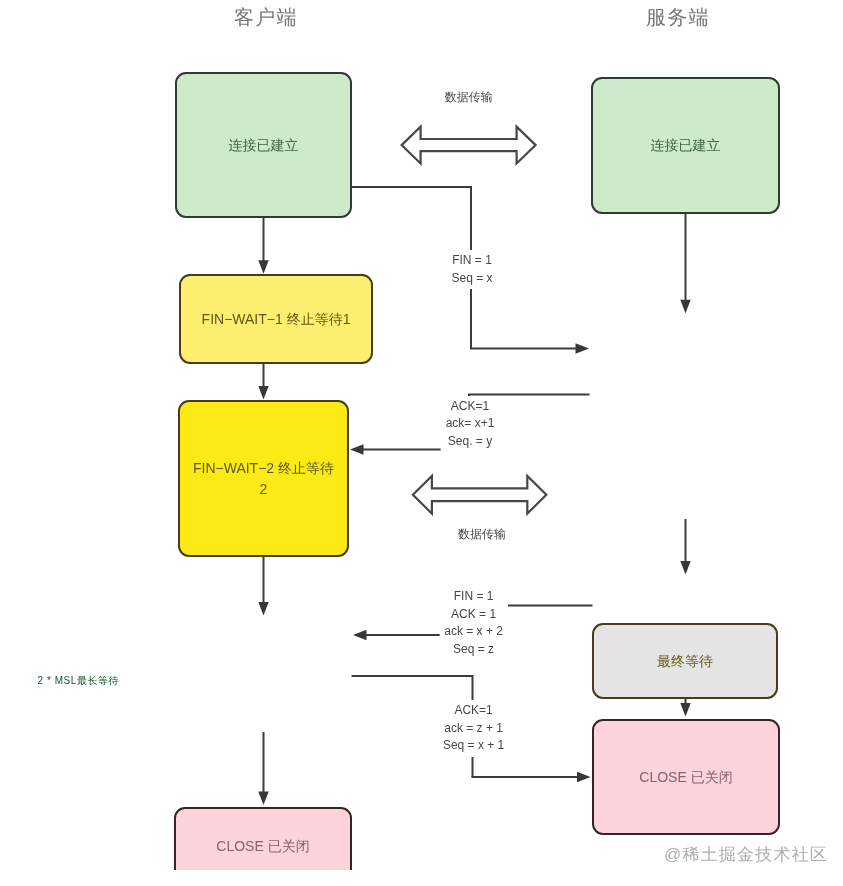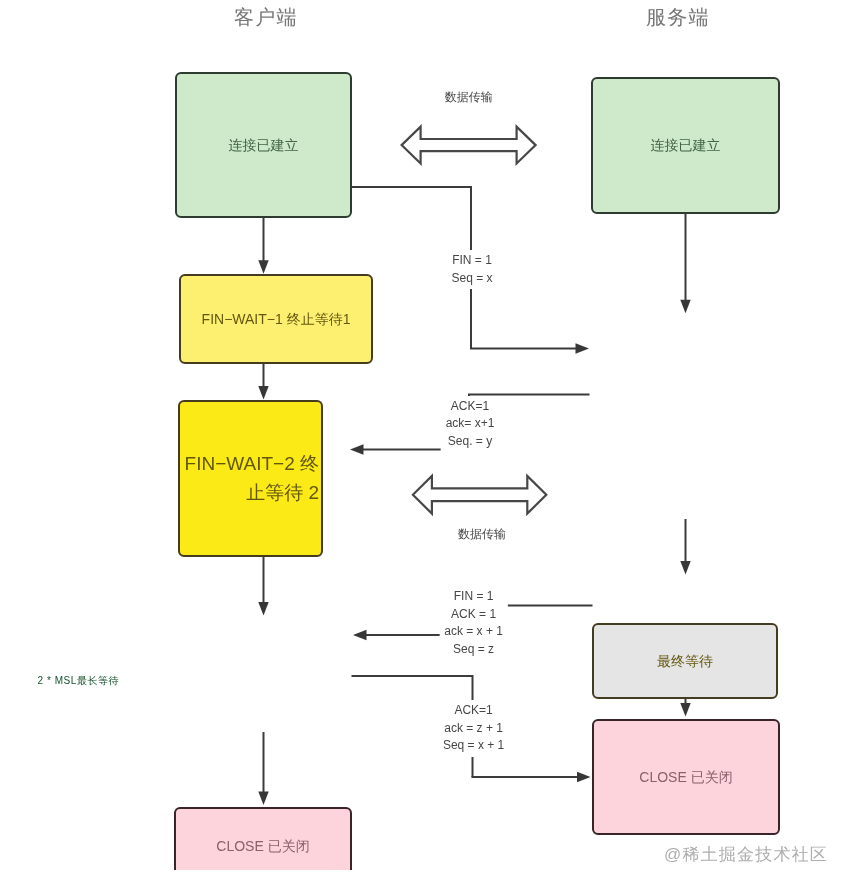--- a/index.html
+++ b/index.html
@@ -3,22 +3,22 @@
 <meta charset="utf-8">
 <style>
   html,body{margin:0;padding:0;}
   body{width:843px;height:886px;background:#fff;overflow:hidden;
        font-family:"Liberation Sans",sans-serif;
        -webkit-font-smoothing:antialiased;}
   #stage{position:relative;width:843px;height:886px;background:#fff;}
   .col-title{position:absolute;font-size:20px;color:#767676;letter-spacing:1.2px;
              white-space:nowrap;}
   .node{position:absolute;box-sizing:border-box;border:2px solid #414b45;
-        border-radius:6px;display:flex;align-items:center;justify-content:center;
-        text-align:right;line-height:1.5;z-index:2;}
+        border-radius:11px;display:flex;align-items:center;justify-content:center;
+        text-align:center;line-height:1.5;z-index:2;}
   .node span{display:block;padding:0 2px;max-width:100%;}
   .node.narrow span{max-width:150px;}
   .edge-label{position:absolute;font-size:12px;color:#464646;white-space:nowrap;
               text-align:center;line-height:17.5px;z-index:3;}
   .edge-label i{font-style:normal;display:block;background:#fff;padding:0 3px;box-shadow:0 0 0 2px #fff;}
   .note{position:absolute;font-size:10px;color:#14532d;white-space:nowrap;z-index:3;letter-spacing:0.55px;}
   .watermark{position:absolute;font-size:17px;color:#adadad;white-space:nowrap;
              letter-spacing:1.2px;z-index:4;text-align:center;}
   .crop-mask{position:absolute;left:0;top:870px;width:843px;height:16px;background:#fff;z-index:6;}
   svg.wires{position:absolute;left:0;top:0;width:843px;height:886px;
@@ -62,21 +62,21 @@
 <path class="hollow" d="M 412.90000000000003 494.8 L 431.90000000000003 476.0 L 431.90000000000003 488.45 L 527.3000000000001 488.45 L 527.3000000000001 476.0 L 546.3000000000001 494.8 L 527.3000000000001 513.6 L 527.3000000000001 501.15000000000003 L 431.90000000000003 501.15000000000003 L 431.90000000000003 513.6 Z"></path>
 </svg>
 <div class="col-title" style="left:234px;top:4px;">客户端</div>
 <div class="col-title" style="left:646px;top:4px;">服务端</div>
 <div class="node" style="left:175px;top:72px;width:177px;height:146px;background:#cfe9cb;border-color:#2e3b30;font-size:14px;color:#426645;">
       <span>连接已建立</span>
     </div>
 <div class="node" style="left:179px;top:274px;width:194px;height:90px;background:#fdf070;border-color:#453c20;font-size:14px;color:#63570f;">
       <span>FIN−WAIT−1 终止等待1</span>
     </div>
-<div class="node narrow" style="left:178px;top:400px;width:145px;height:157px;background:#fbea15;border-color:#453c20;font-size:19px;color:#63570f;">
+<div class="node narrow" style="left:178px;top:400px;width:171px;height:157px;background:#fbea15;border-color:#453c20;font-size:14px;color:#63570f;">
       <span>FIN−WAIT−2 终止等待 2</span>
     </div>
 <div class="node" style="left:174px;top:807px;width:178px;height:79px;background:#fdd3dc;border-color:#382429;font-size:14px;color:#8a606b;">
       <span>CLOSE 已关闭</span>
     </div>
 <div class="node" style="left:591px;top:77px;width:189px;height:137px;background:#cfe9cb;border-color:#2e3b30;font-size:14px;color:#426645;">
       <span>连接已建立</span>
     </div>
 <div class="node" style="left:592px;top:577px;width:186px;height:76px;background:#e5e5e5;border-color:#453c20;font-size:14px;color:#63570f;margin-top:46px;">
       <span>最终等待</span>
@@ -95,21 +95,21 @@
       <i>Seq = x</i>
     </div>
 <div class="edge-label" style="left:470px;top:397.5px;transform:translateX(-50%);">
       <i>ACK=1</i>
       <i>ack= x+1</i>
       <i>Seq. = y</i>
     </div>
 <div class="edge-label" style="left:473.6px;top:588px;transform:translateX(-50%);">
       <i>FIN = 1</i>
       <i>ACK = 1</i>
-      <i>ack = x + 1</i>
+      <i>ack = x + 2</i>
       <i>Seq = z</i>
     </div>
 <div class="edge-label" style="left:473.6px;top:702px;transform:translateX(-50%);">
       <i>ACK=1</i>
       <i>ack = z + 1</i>
       <i>Seq = x + 1</i>
     </div>
 <div class="note" style="left:37.5px;top:674px;">2 * MSL最长等待</div>
 <div class="watermark" style="left:664px;top:843px;">@稀土掘金技术社区</div>
 <div class="crop-mask"></div>

